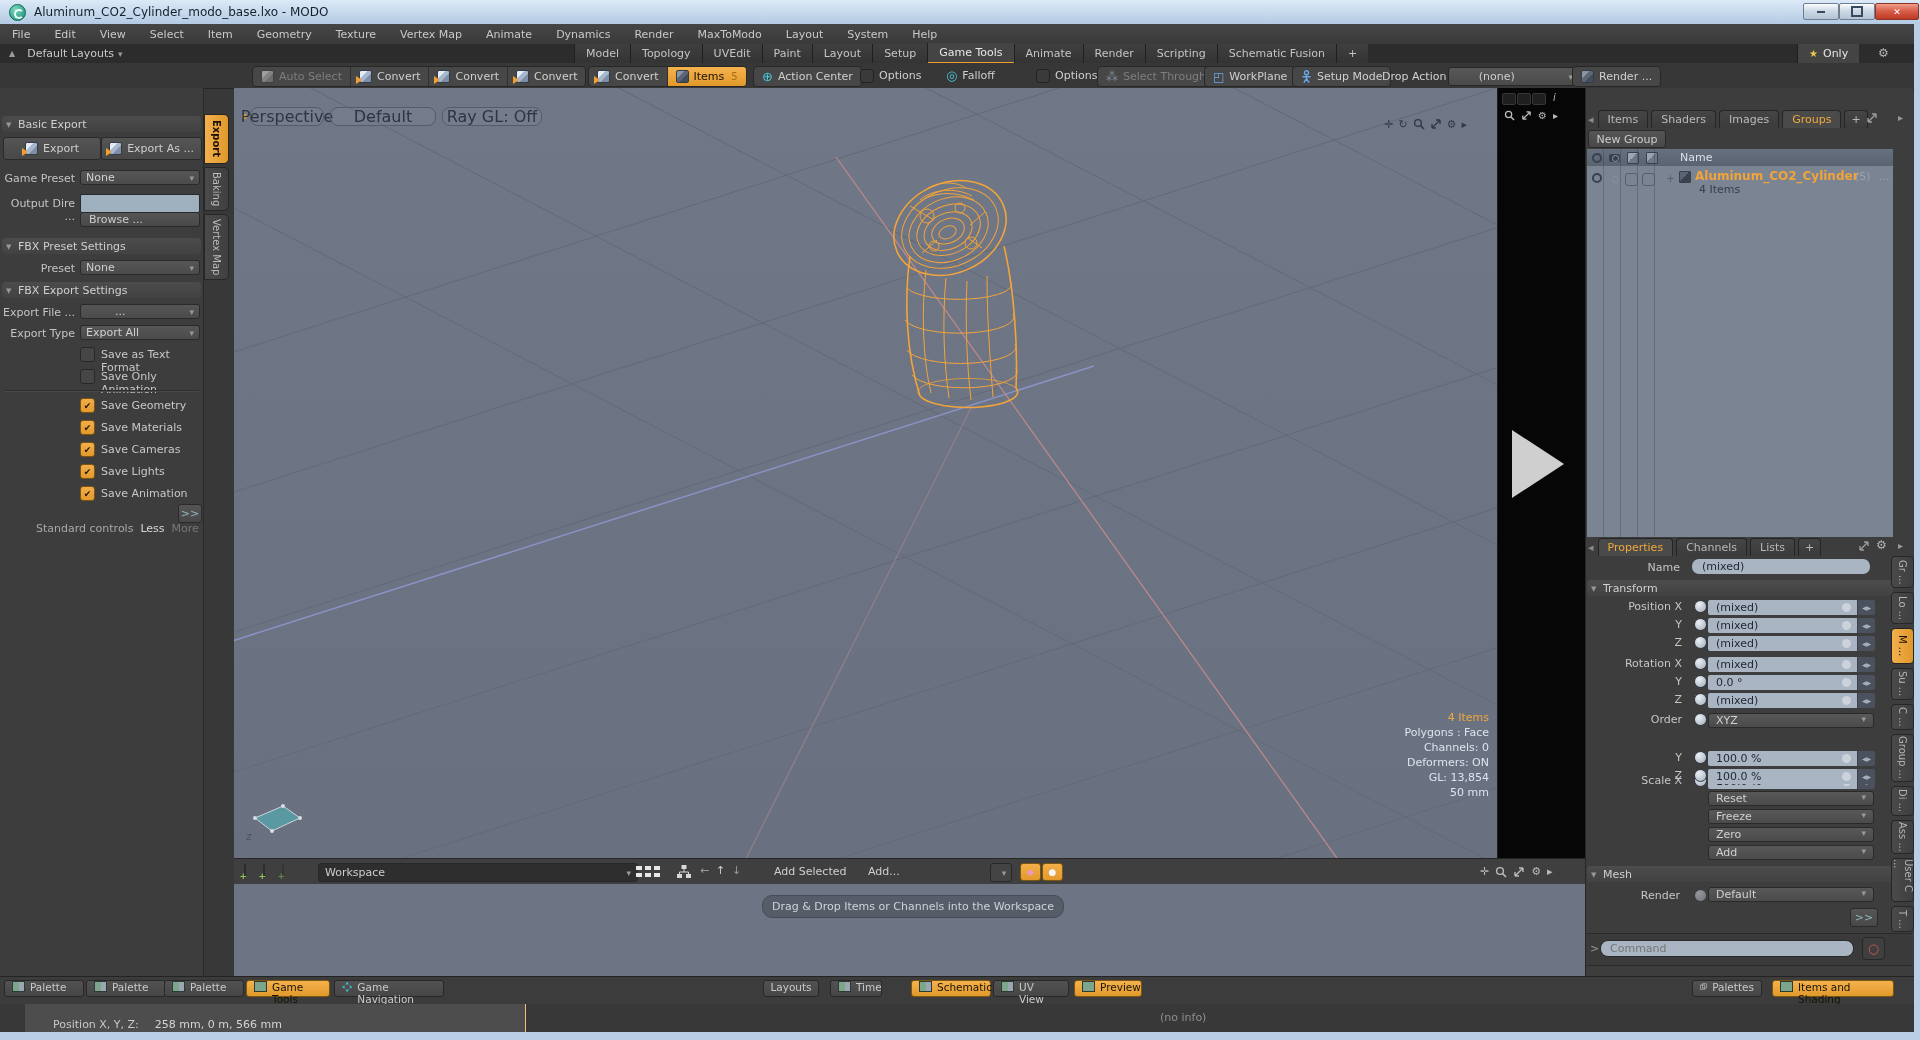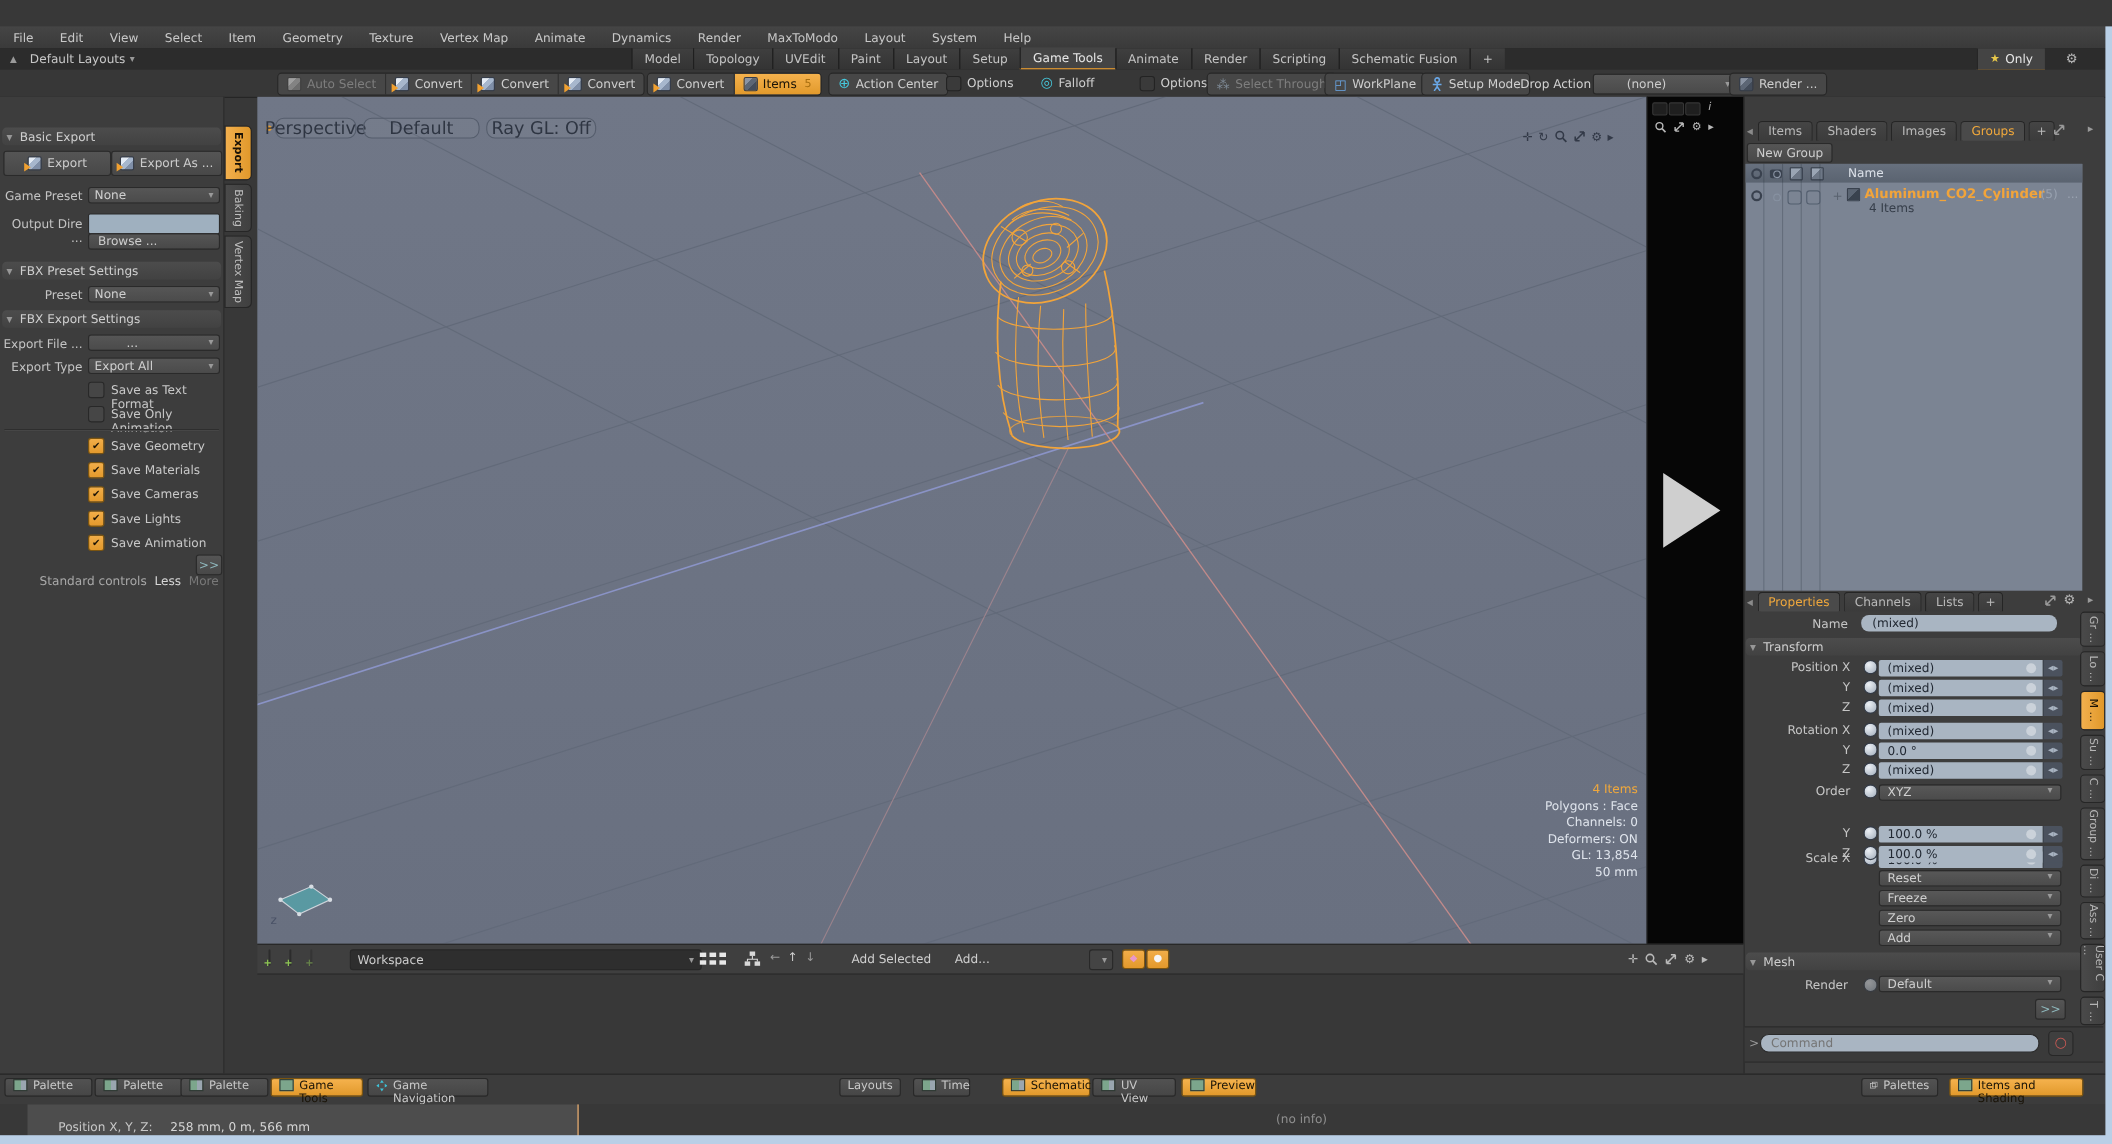--- a/index.html
+++ b/index.html
@@ -127,20 +127,33 @@
   #statusbar{left:0;top:1004px;width:1920px;height:28px;background:#383838;}
   #statusleft{position:absolute;left:0;top:0;width:500px;height:40px;background:#4d4d4d;border-right:1px solid #fdba74;display:flex;align-items:center;margin-left:25px;}
   .winborder{background:#b9cfe6;}
   svg text{font-family:"DejaVu Sans",sans-serif;}
 </style>
 </head>
 <body>
 
 <div id="app">
 
+  <div id="titlebar" class="abs fx">
+    <span class="modo-logo"></span>
+    <span>Aluminum_CO2_Cylinder_modo_base.lxo - MODO</span>
+    <div class="winbtn abs" style="left:1803px;top:3px;width:34px;">
+        <span class="minbar"></span>
+      </div>
+    <div class="winbtn abs" style="left:1839px;top:3px;width:34px;">
+        <span class="maxbox"></span>
+      </div>
+    <div class="winbtn close abs" style="left:1875px;top:3px;width:42px;">
+        <span>✕</span>
+      </div>
+  </div>
 
   <div id="menubar" class="abs fx">
     <span>File</span>
     <span>Edit</span>
     <span>View</span>
     <span>Select</span>
     <span>Item</span>
     <span>Geometry</span>
     <span>Texture</span>
     <span>Vertex Map</span>
@@ -692,20 +705,23 @@
           <circle cx="5" cy="5" r="3.4" fill="none" stroke="#b9b9b9" stroke-width="1.4"></circle>
           <path d="M7.6 7.6 L11 11" stroke="#b9b9b9" stroke-width="1.6"></path>
         </svg>
       <svg width="12" height="12" viewBox="0 0 12 12">
           <path d="M2 10 L10 2 M10 2 h-4 M10 2 v4 M2 10 h4 M2 10 v-4" stroke="#b9b9b9" stroke-width="1.4" fill="none"></path>
         </svg>
       <span>⚙</span>
       <span>▸</span>
     </div>
   </div>
+  <div id="schem-body" class="abs">
+    <div class="dropzone">Drag &amp; Drop Items or Channels into the Workspace</div>
+  </div>
 
   <div id="bottombar" class="abs">
     <div class="bbtn" style="left:4px;width:80px;">
         <span class="swico"></span>
         <span>Palette</span>
       </div>
     <div class="bbtn" style="left:86px;width:80px;">
         <span class="swico"></span>
         <span>Palette</span>
       </div>

